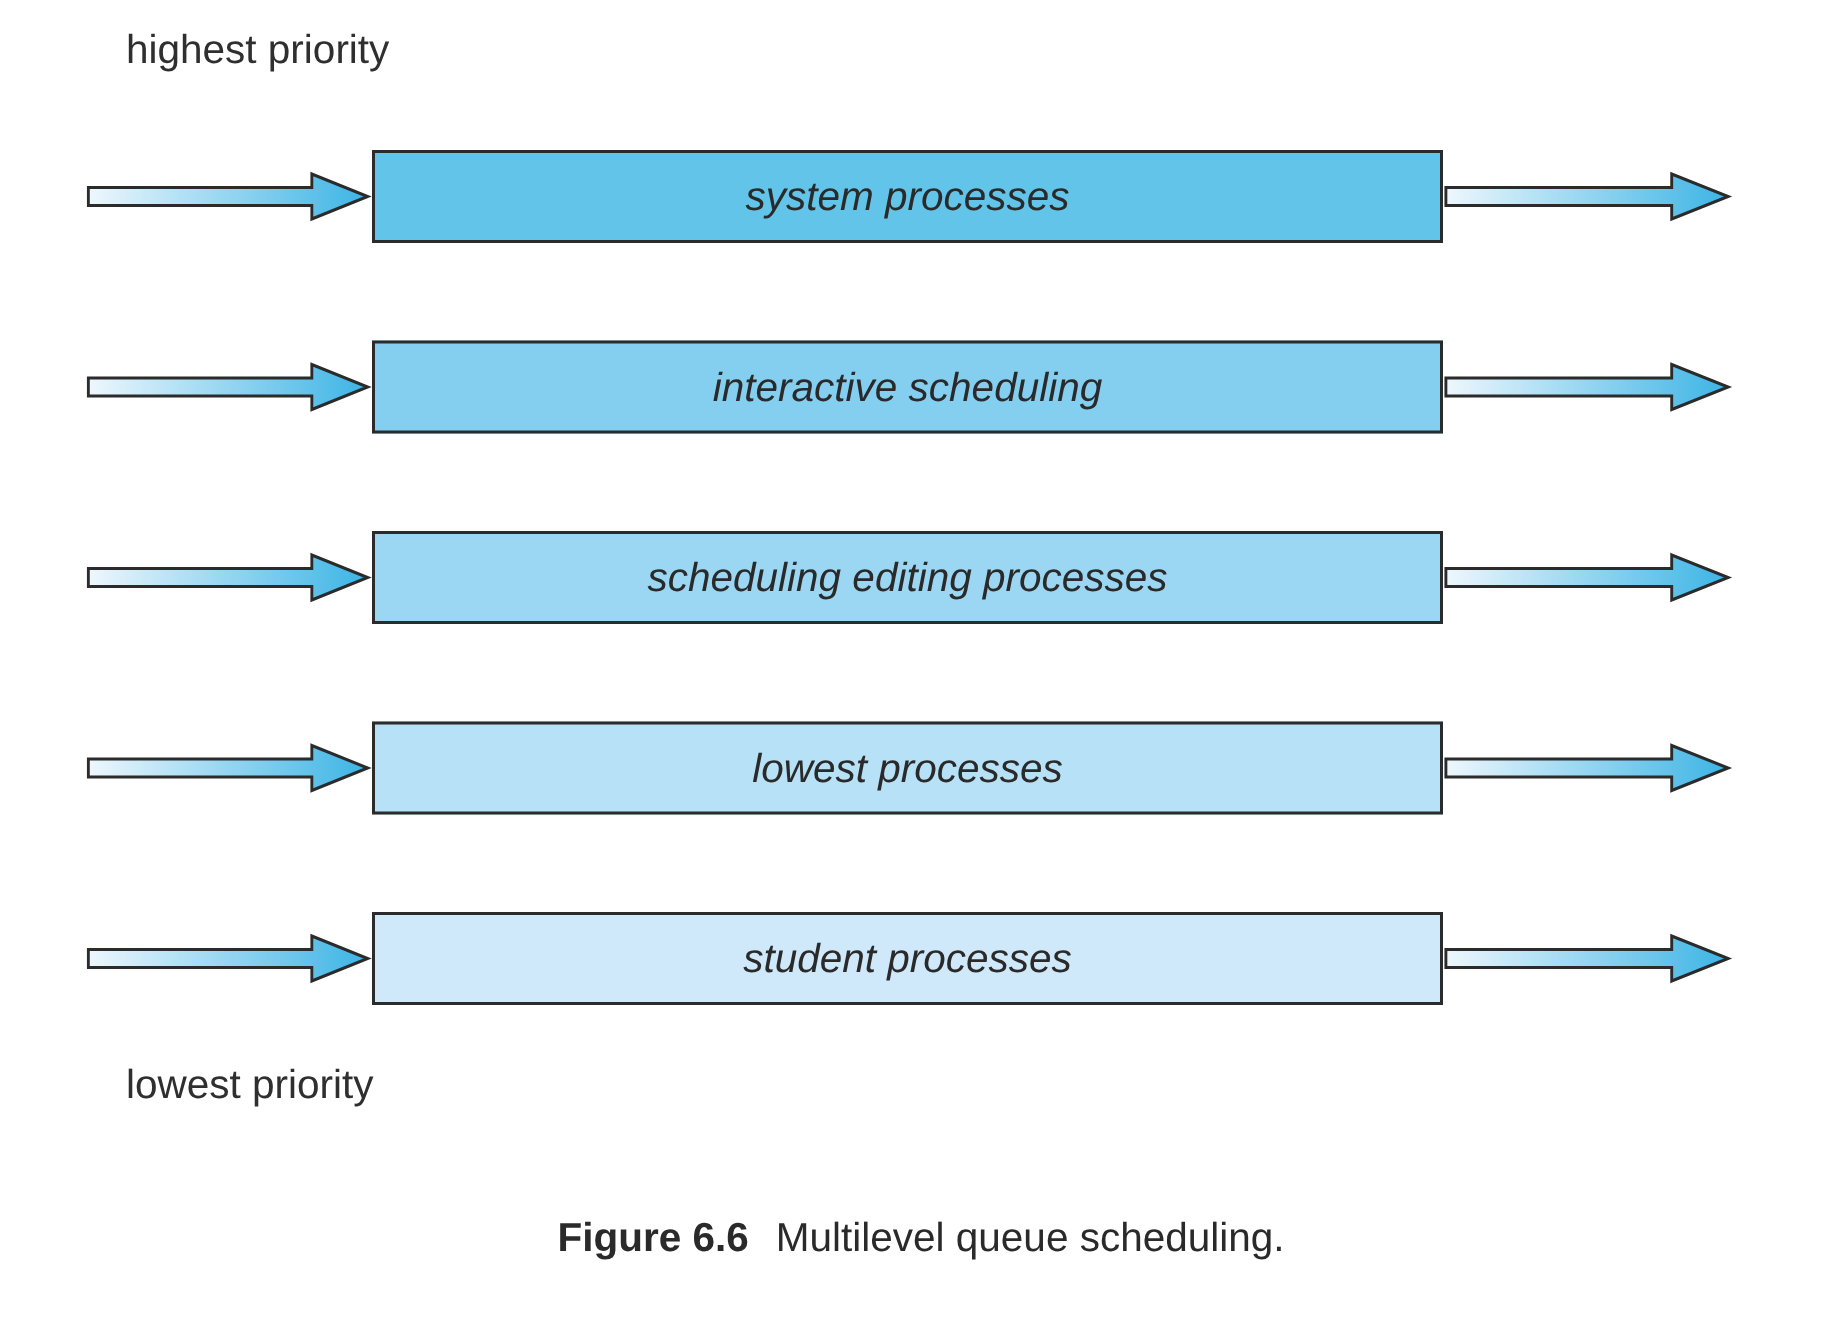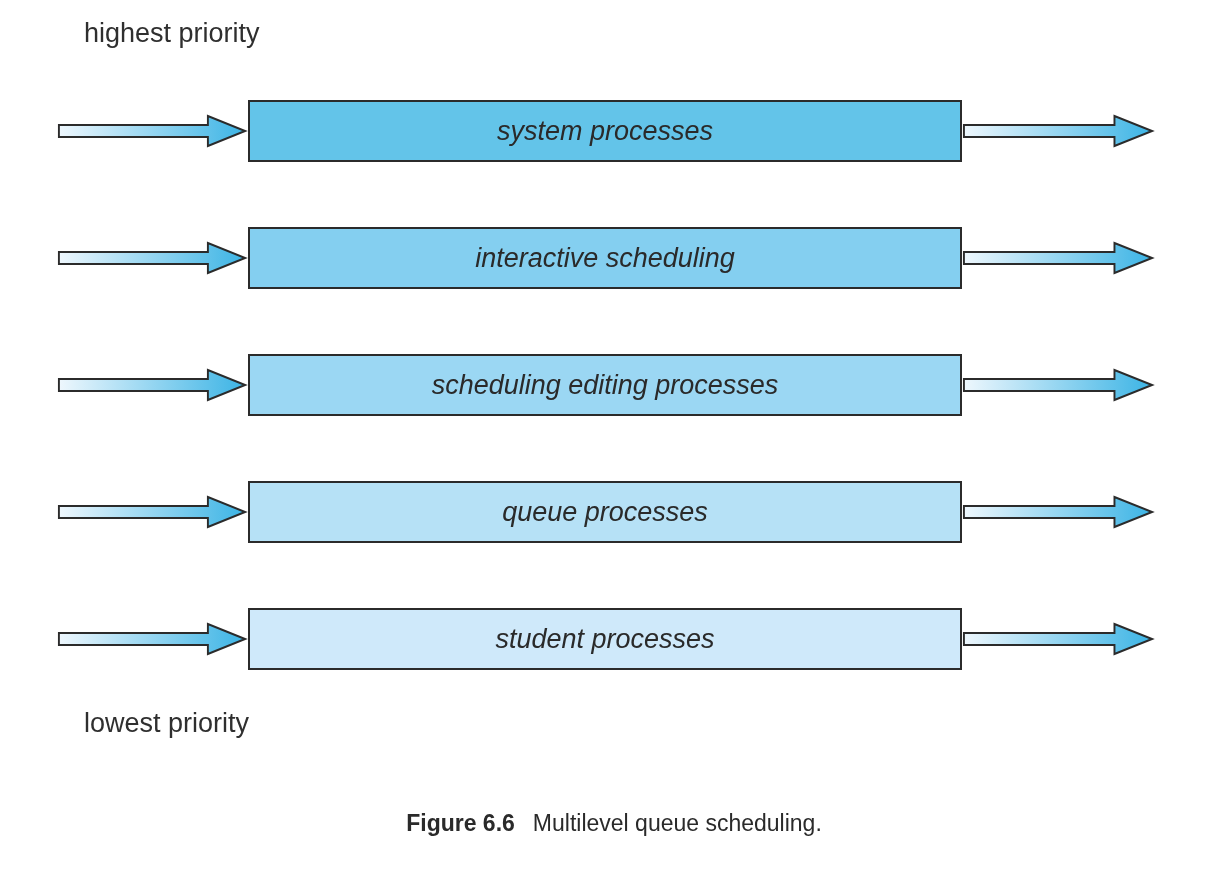--- a/index.html
+++ b/index.html
@@ -66,21 +66,21 @@
   }
   .arrow-left  { left: 57px;  width: 191px; }
   .arrow-right { left: 962px; width: 193px; }
 
   .caption {
     position: absolute;
     left: 0;
     right: 0;
     top: 810px;
     text-align: center;
-    font-size: 23px;
+    font-size: 27px;
     color: #2a2a2a;
     white-space: nowrap;
   }
   .caption .fig-label {
     font-weight: bold;
     margin-right: 18px;
   }
   .hidden-defs { position: absolute; width: 0; height: 0; }
 </style>
 </head>
@@ -133,21 +133,21 @@
     <svg class="arrow arrow-right" viewBox="0 0 200 40" preserveAspectRatio="none">
       <polygon class="arrow-shape" points="2,14 158,14 158,5 197,20 158,35 158,26 2,26" fill="url(#arrowGrad)" stroke-width="2" stroke="#2b2b2b"></polygon>
     </svg>
   </div>
 
   <div class="queue-row r3">
     <svg class="arrow arrow-left" viewBox="0 0 200 40" preserveAspectRatio="none">
       <polygon class="arrow-shape" points="2,14 158,14 158,5 197,20 158,35 158,26 2,26" fill="url(#arrowGrad)" stroke-width="2" stroke="#2b2b2b"></polygon>
     </svg>
     <div class="qbox" style="background: rgb(182, 225, 246); border-color: rgb(43, 43, 43);">
-      <span>queue processes</span>
+      <span>lowest processes</span>
     </div>
     <svg class="arrow arrow-right" viewBox="0 0 200 40" preserveAspectRatio="none">
       <polygon class="arrow-shape" points="2,14 158,14 158,5 197,20 158,35 158,26 2,26" fill="url(#arrowGrad)" stroke-width="2" stroke="#2b2b2b"></polygon>
     </svg>
   </div>
 
   <div class="queue-row r4">
     <svg class="arrow arrow-left" viewBox="0 0 200 40" preserveAspectRatio="none">
       <polygon class="arrow-shape" points="2,14 158,14 158,5 197,20 158,35 158,26 2,26" fill="url(#arrowGrad)" stroke-width="2" stroke="#2b2b2b"></polygon>
     </svg>

